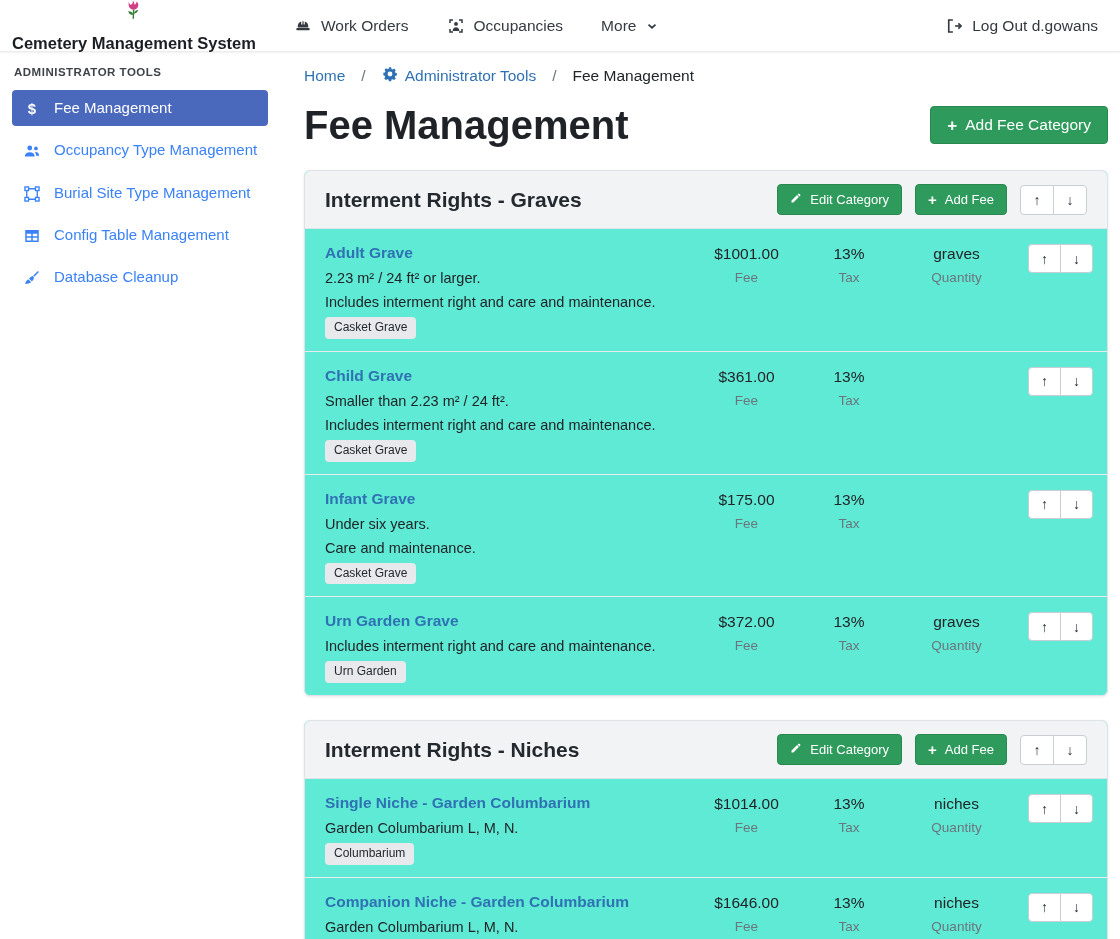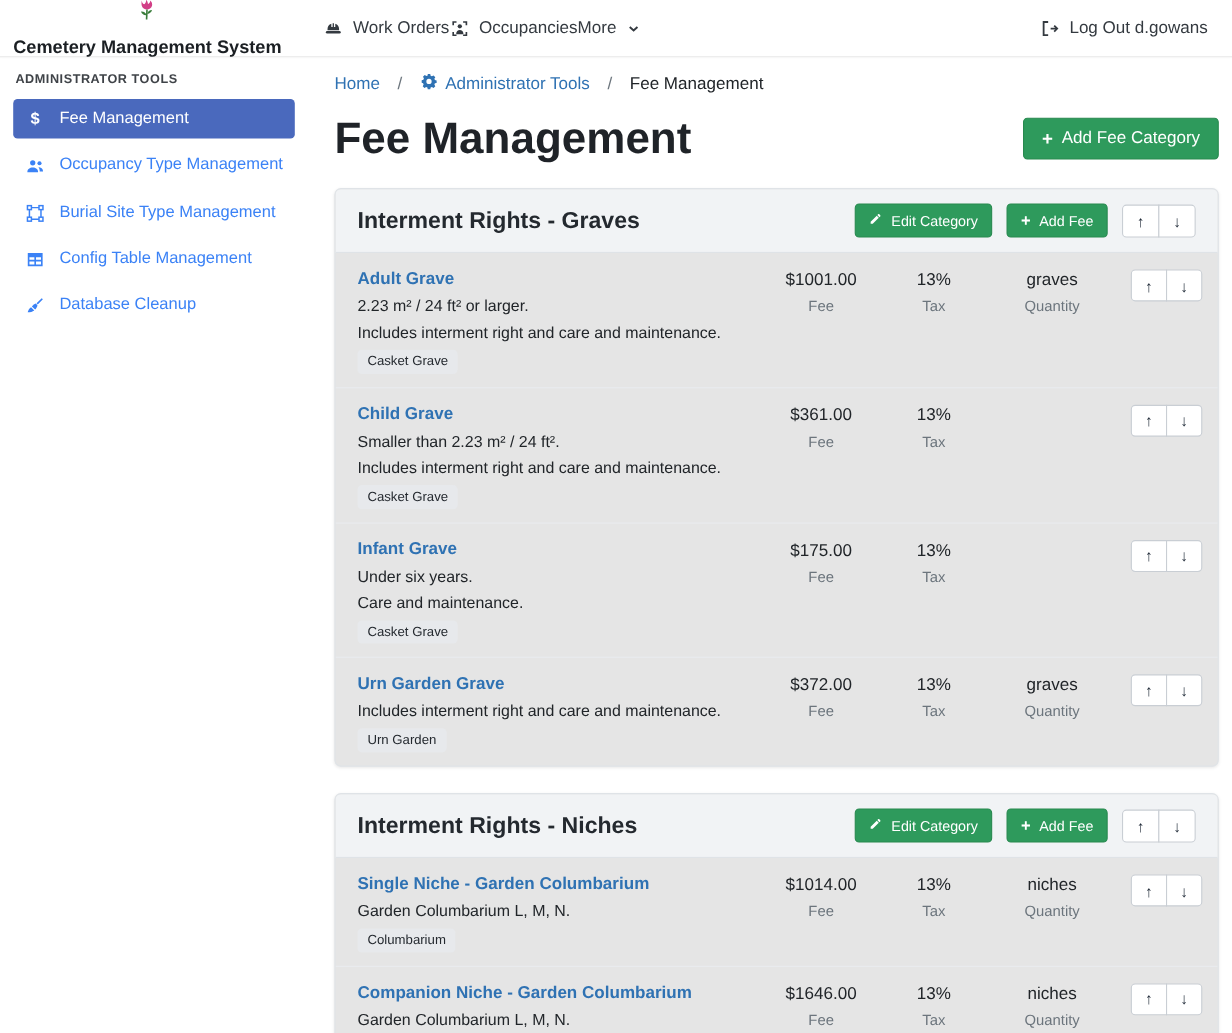--- a/index.html
+++ b/index.html
@@ -4,21 +4,21 @@
 <style>
   * { margin:0; padding:0; box-sizing:border-box; }
   html,body { width:1120px; height:939px; overflow:hidden; background:#fff;
     font-family:"Liberation Sans", sans-serif; color:#212529; }
 
   
   .navbar { height:52px; display:flex; align-items:center; padding:0 22px 0 12px;
     background:#fff; border-bottom:1px solid #ececec; box-shadow:0 1px 2px rgba(0,0,0,.06); }
   .brand { display:flex; align-items:center; gap:9px; font-weight:700; font-size:16.5px;
     color:#1b1f23; text-decoration:none; margin-right:38px; cursor:pointer;flex-direction:column; }
-  .nav-links { display:flex; align-items:center; }
+  .nav-links { display:flex; align-items:center; gap:38px; }
   .nav-link { display:flex; align-items:center; gap:9px; font-size:15.5px; color:#343a40;
     text-decoration:none; cursor:pointer; }
   .nav-link svg { display:block; }
   .logout { margin-left:auto; }
 
   
   .layout { display:flex; height:887px; }
 
   
   .sidebar { width:280px; flex-shrink:0; padding:14px 12px 0 12px; }
@@ -53,21 +53,21 @@
   .btn-outline { display:inline-flex; align-items:center; justify-content:center;
     width:34px; height:30px; background:#fff; border:1px solid #c9ced4; color:#1f2937;
     font-size:14px; line-height:1; }
   .btn-group { display:inline-flex; }
   .btn-group .btn-outline:first-child { border-radius:4px 0 0 4px; }
   .btn-group .btn-outline:last-child { border-radius:0 4px 4px 0; margin-left:-1px; }
   .row-arrows .btn-outline { width:33px; height:29px; }
 
   
   .card { border:1px solid #dfe3e7; border-radius:6px; box-shadow:0 1px 3px rgba(0,0,0,.09);
-    margin-bottom:24px; overflow:hidden; background:#e5e5e5; }
+    margin-bottom:24px; overflow:hidden; background:#5eead4; }
   .card-header { background:#f1f3f5; border-bottom:1px solid #dfe3e7; padding:13px 20px;
     display:flex; align-items:center; }
   .card-title { font-size:21px; font-weight:600; color:#24292f; flex:1; }
   .header-actions { display:flex; align-items:center; gap:13px; }
 
   .fee-row { display:flex; align-items:flex-start; padding:14px 14px 12px 20px;
     border-bottom:1px solid #e9ecef; }
   .fee-row:last-child { border-bottom:none; }
   .fee-info { flex:1; padding-right:8px; }
   .fee-name { display:inline-block; color:#2f72b3; font-weight:700; font-size:15.5px;

